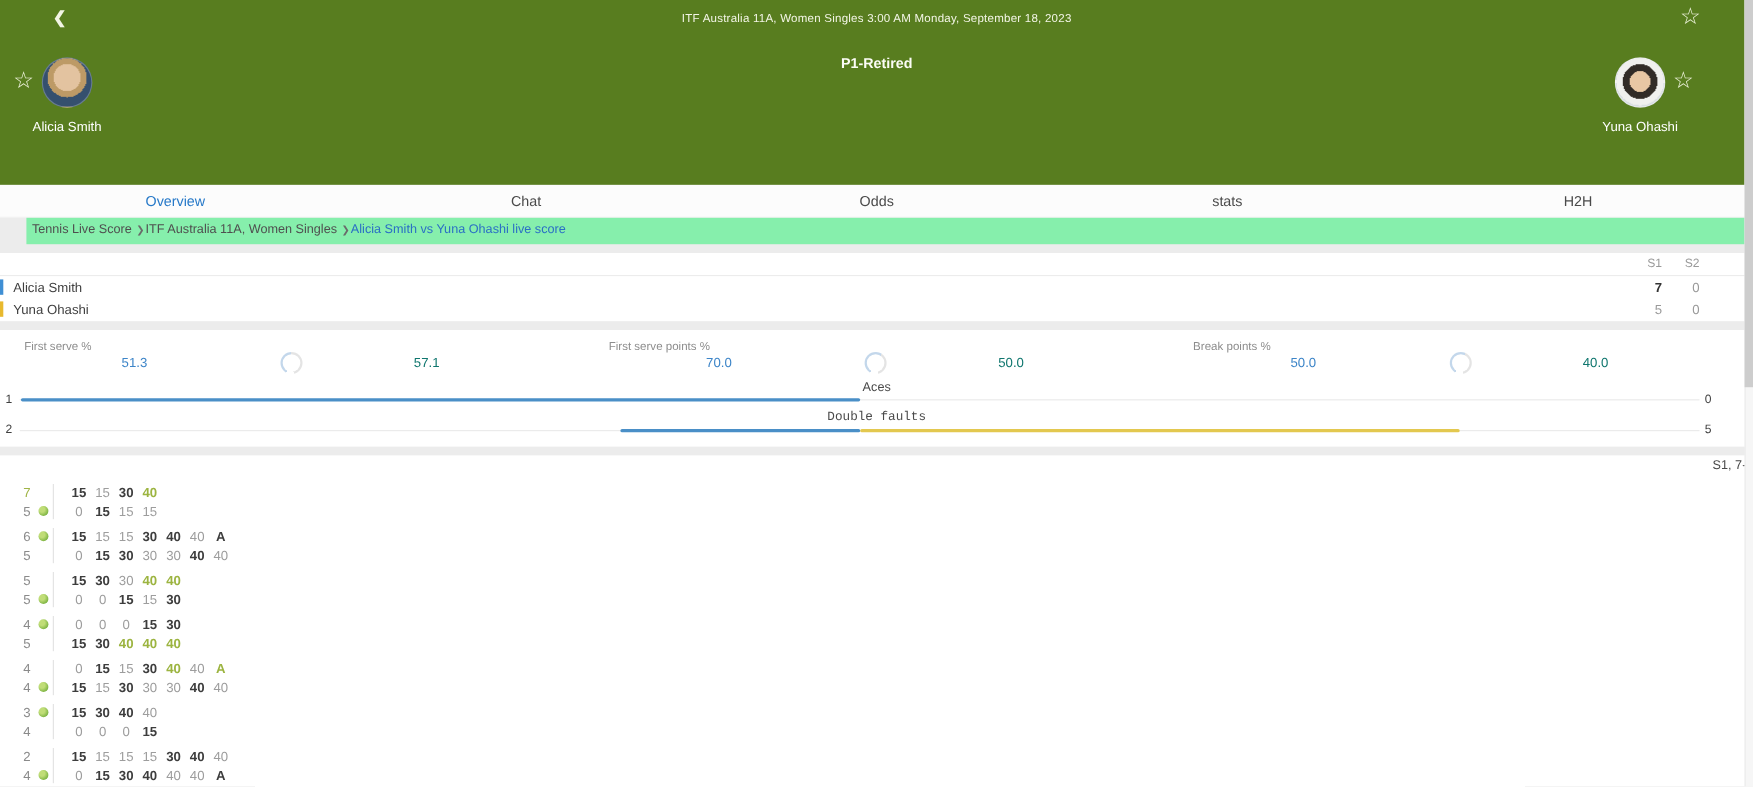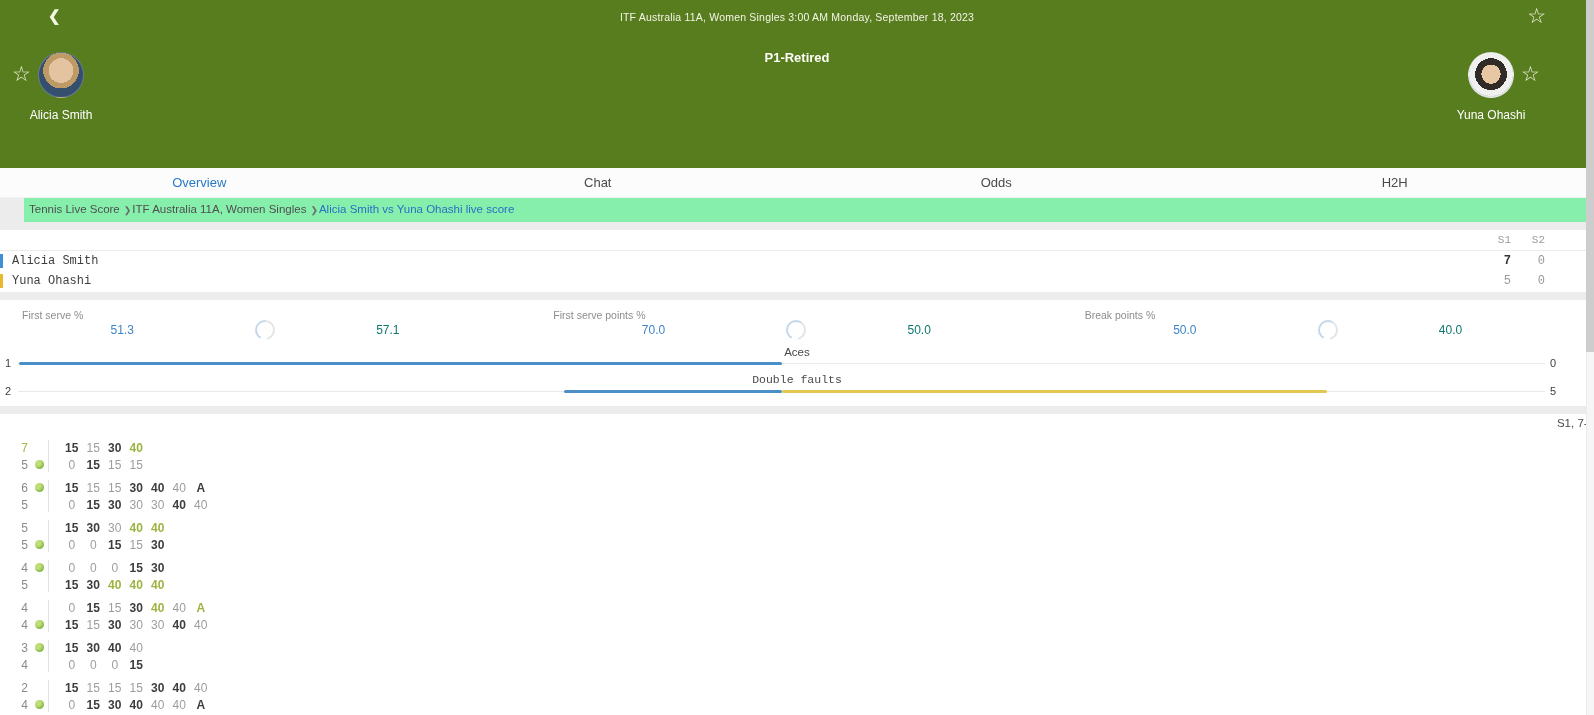--- a/index.html
+++ b/index.html
@@ -29,21 +29,21 @@
   .tab.active { color:#2779c8; }
 
   
   .crumbs { width:100%; height:24px; line-height:23px; background:#86efac; padding-left:5px; font-size:11.5px; color:#4f4f4f; white-space:nowrap;margin-left:24px; }
   .crumb-sep { color:#6a6a6a; font-size:9px; margin:0 1px 0 4px; }
   .crumb.link { color:#2a6fc5; cursor:pointer; }
 
   .gap { height:8px; }
 
   
-  .score-card { position:relative; width:100%; height:62px; background:#fff;font-family:Liberation Mono, monospace; }
+  .score-card { position:relative; width:100%; height:62px; background:#fff; }
   .sc-head { display:flex; height:21px; align-items:center; border-bottom:1px solid #ececec; padding-right:49px; }
   .sc-col { width:34px; text-align:right; font-size:11px; color:#9a9a9a; }
   .sc-head .spacer { flex:1; }
   .sc-row { position:relative; display:flex; height:20px; align-items:center; padding-right:49px; }
   .sc-marker { position:absolute; left:0; top:3px; width:3px; height:14px; }
   .sc-name { margin-left:12px; font-size:12px; color:#3f3f3f; flex:1; }
   .sc-val { width:34px; text-align:right; font-size:12px; color:#9a9a9a; }
   .sc-val.hl { color:#333; font-weight:bold; }
 
   
@@ -101,20 +101,21 @@
 
     <div class="avatar avatar-away"></div>
     <span class="star star-away">☆</span>
     <div class="pl-name pl-name-away">Yuna Ohashi</div>
   </div>
 
   <div class="tab-bar" id="tabs">
       <div class="tab active">Overview</div>
       <div class="tab">Chat</div>
       <div class="tab">Odds</div>
+      <div class="tab">stats</div>
       <div class="tab">H2H</div>
     </div>
 
   <div class="crumbs" id="crumbs"><span class="crumb">Tennis Live Score</span><span class="crumb-sep">❯</span><span class="crumb">ITF Australia 11A, Women Singles</span><span class="crumb-sep">❯</span><span class="crumb link">Alicia Smith vs Yuna Ohashi live score</span></div>
 
   <div class="gap"></div>
 
   <div class="score-card">
     <div class="sc-head">
       <span class="spacer"></span>

